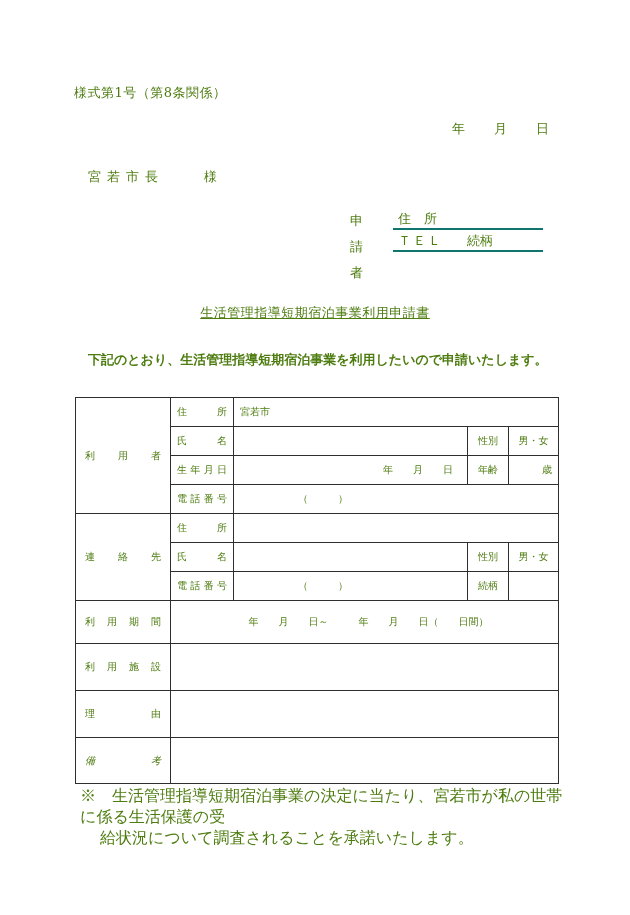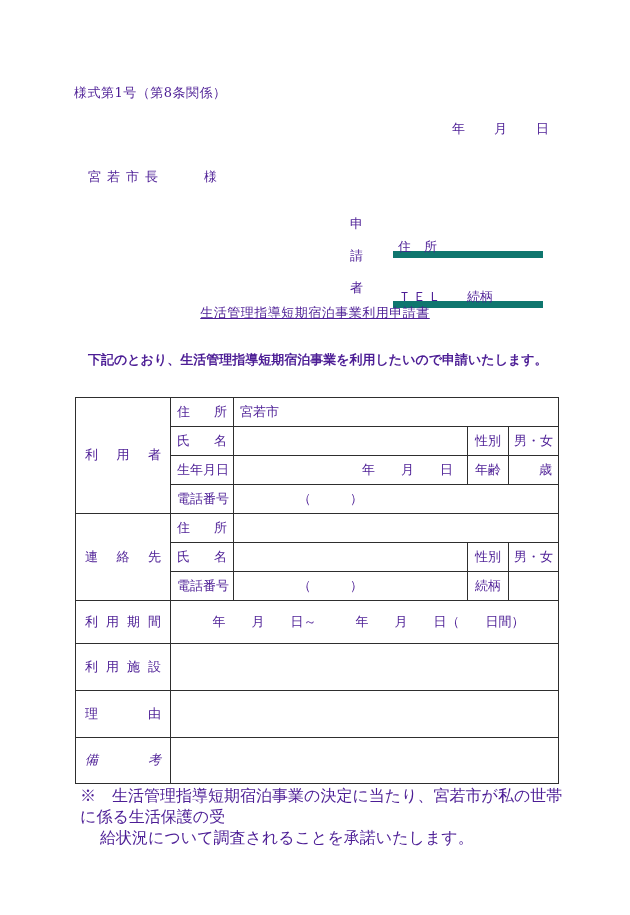--- a/index.html
+++ b/index.html
@@ -3,60 +3,59 @@
 <meta charset="utf-8">
 <style>
   * { margin: 0; padding: 0; box-sizing: border-box; }
   html, body { background: #ffffff; }
   .page {
     position: relative;
     width: 630px;
     height: 915px;
     background: #ffffff;
     font-family: "DejaVu Serif", "Liberation Serif", serif;
-    color: #4c1d95;
+    color: #4d7c0f;
     font-size: 13px;
     line-height: 1.4;
     overflow: hidden;
   }
   .abs { position: absolute; }
 
   .form-no { left: 74px; top: 84px; letter-spacing: 0.5px; }
   .date-line { right: 80px; top: 120px; letter-spacing: 1px; }
   .addressee-line { left: 88px; top: 168px; }
   .addressee { letter-spacing: 6px; }
   .honorific { margin-left: 40px; }
 
   .applicant { left: 350px; top: 208px; }
-  .applicant-label { position: absolute; left: 0; top: 0; height: 22px; line-height: 32px; }
+  .applicant-label { position: absolute; left: 0; top: 0; height: 22px; line-height: 26px; }
   .app-rows { position: absolute; left: 43px; top: 0; width: 150px; }
   .app-row {
     position: relative;
     height: 22px;
     line-height: 21px;
-    border-bottom: 7px solid #0f766e;
+    border-bottom: 2px solid #0f766e;
     padding-left: 5px;
     white-space: nowrap;
-    margin-top: 28px;
   }
   .app-tel { letter-spacing: 2px; }
   .app-relation { position: absolute; left: 74px; top: 0; letter-spacing: 0; }
 
   .doc-title { left: 0; top: 304px; width: 630px; text-align: center; letter-spacing: 0.5px; text-decoration: underline; }
   .statement { left: 75px; top: 351px; width: 500px; text-indent: 13px; font-weight: bold; }
 
   .form-table-wrap { left: 75px; top: 397px; }
   table.form-table {
     border-collapse: collapse;
     table-layout: fixed;
     width: 483px;
   }
   .form-table td {
     border: 1px solid #2e2e2e;
-    font-size: 13px;
+    font-size: 10px;
     vertical-align: middle;
     white-space: nowrap;
     overflow: hidden;
   }
   .r29 { height: 29px; }
   .r43 { height: 43px; }
   .r47 { height: 47px; }
   .r46 { height: 46px; font-style: italic; }
   td.jlabel {
     text-align: justify;

